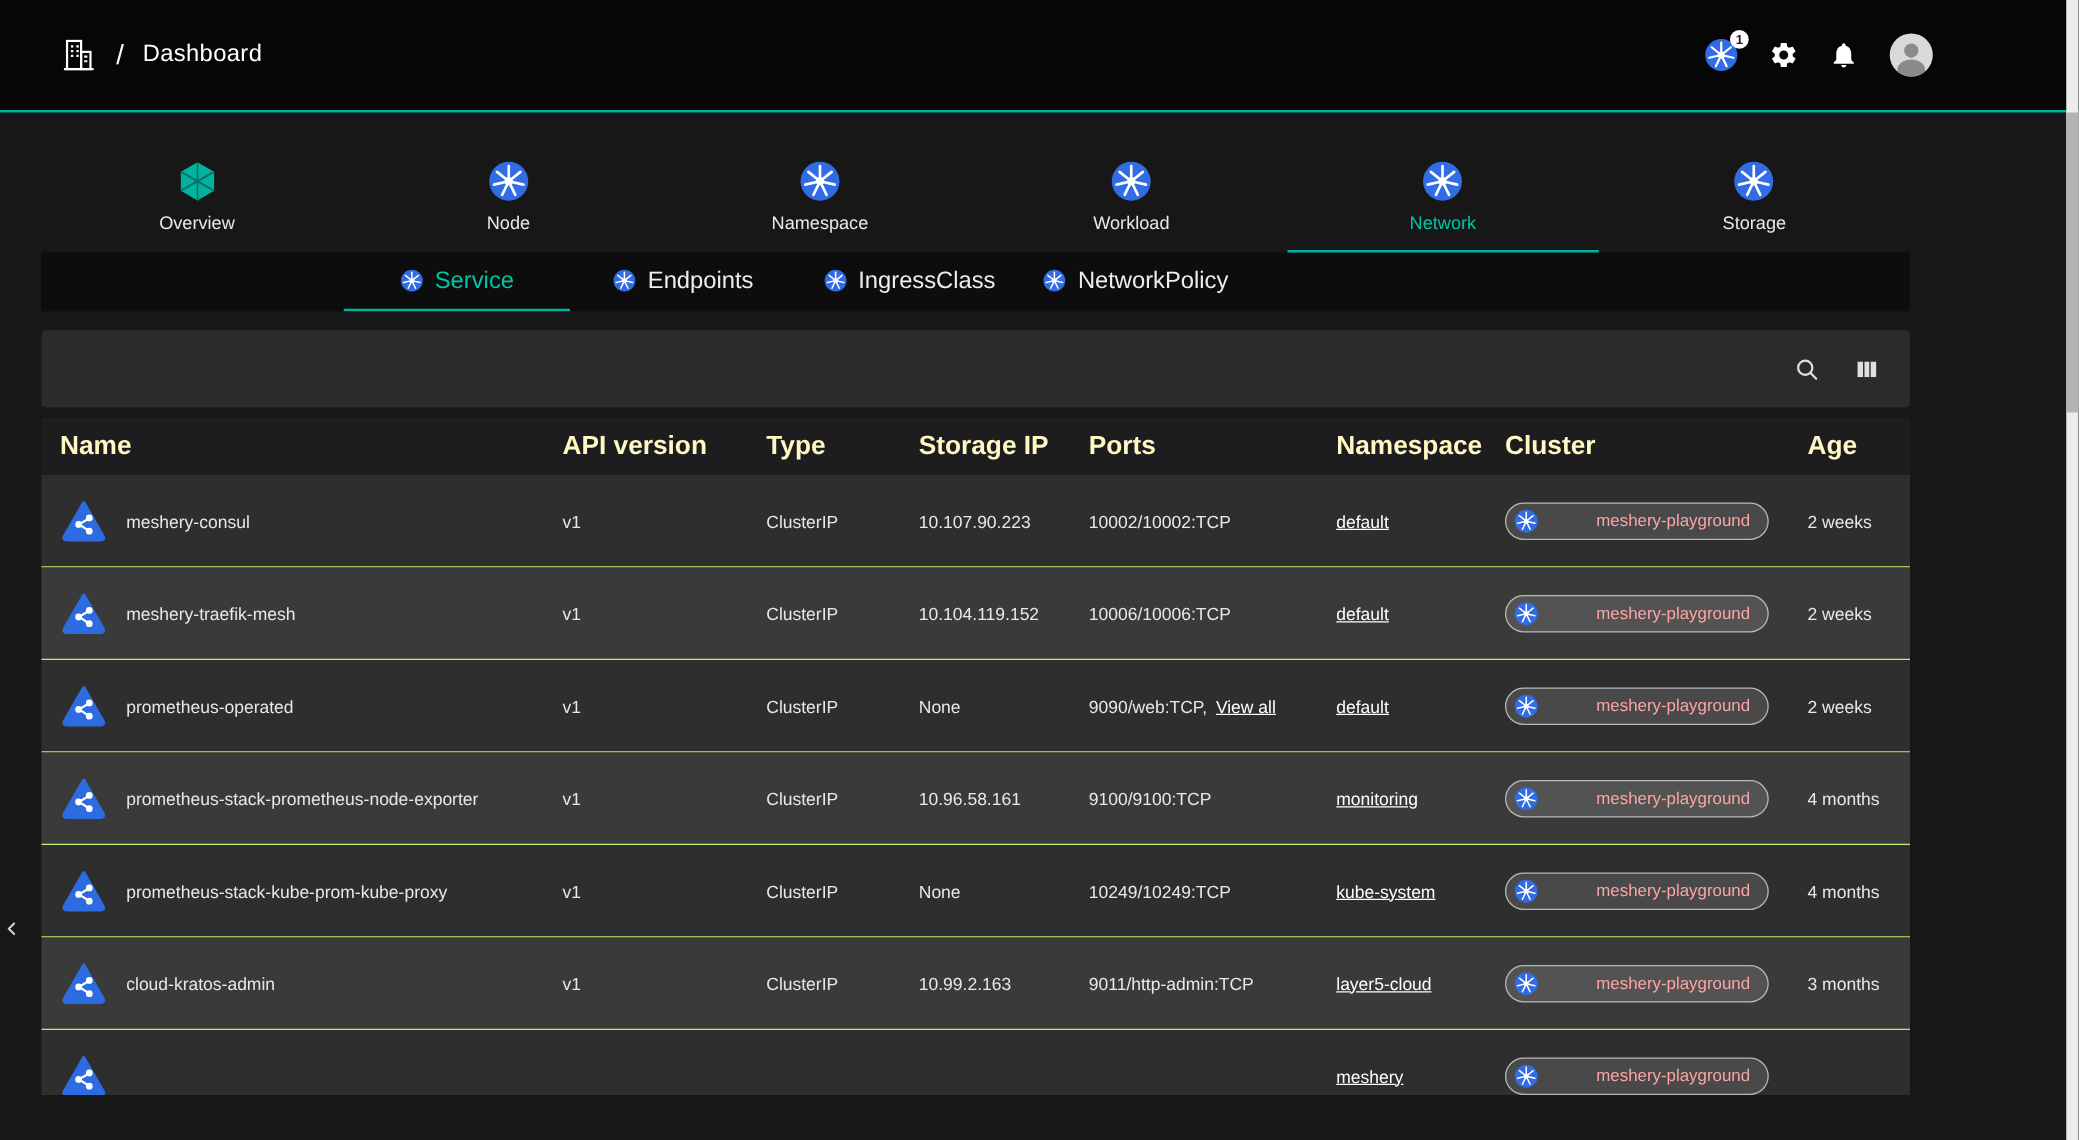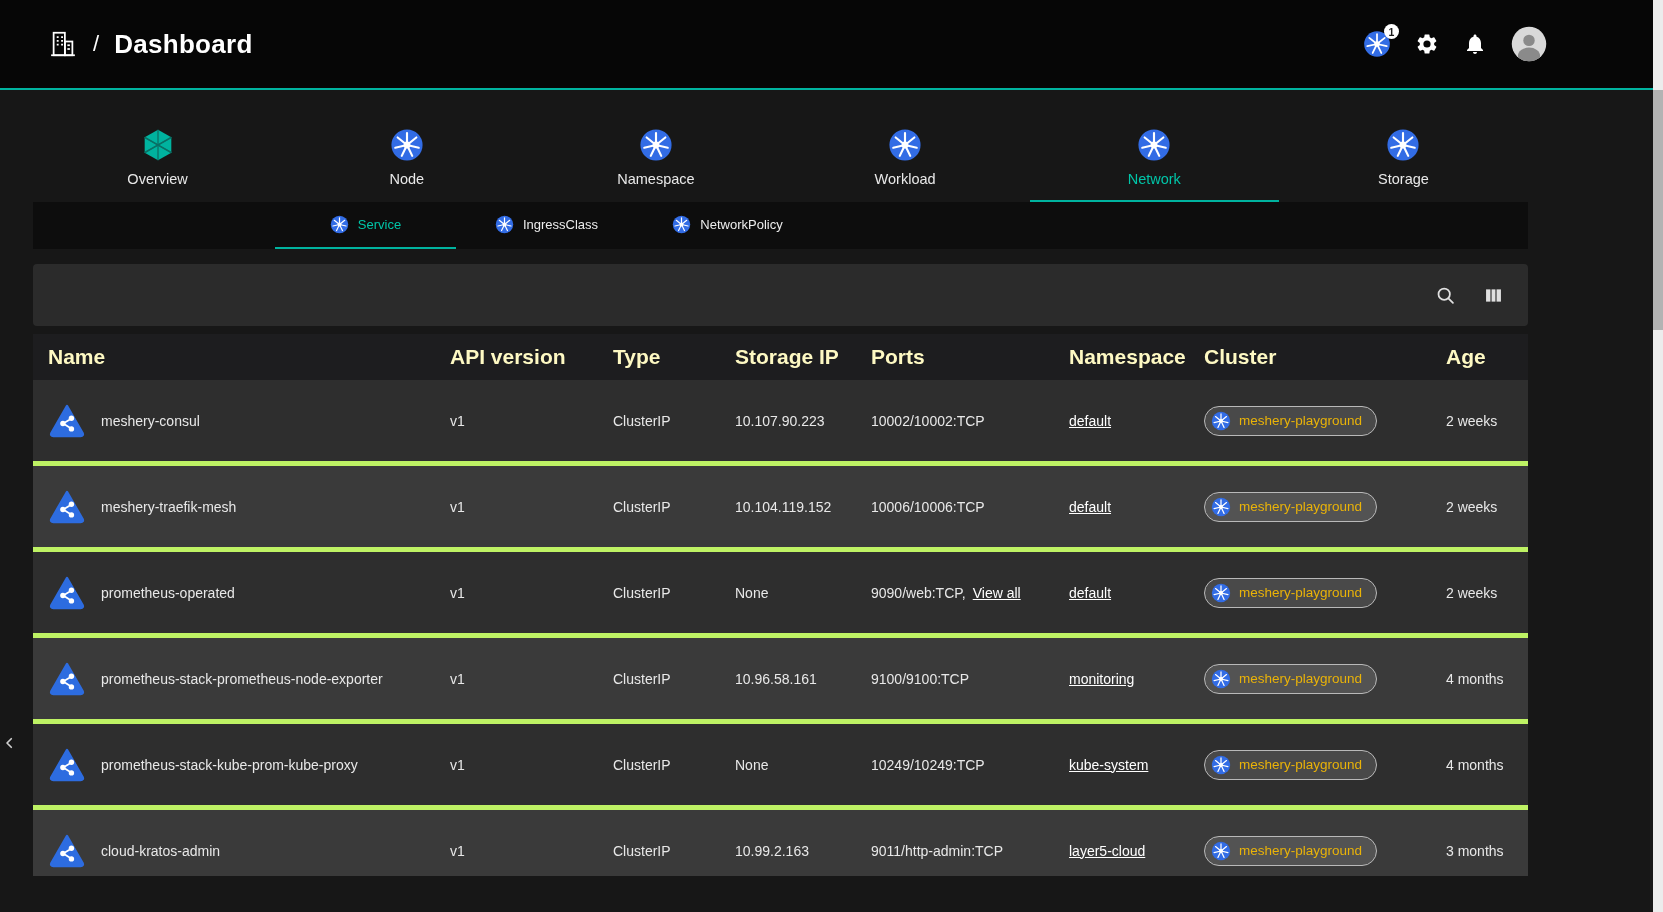--- a/index.html
+++ b/index.html
@@ -5,21 +5,21 @@
   * { margin:0; padding:0; box-sizing:border-box; }
   html,body { width:1663px; height:912px; overflow:hidden; }
   body { background:#171717; font-family:"Liberation Sans", sans-serif; position:relative; }
 
   
   .app-header { height:90px; background:#060606; display:flex; align-items:center;
     justify-content:space-between; padding:0 116px 0 48px; border-bottom:2px solid #00B39F; }
   .h-left { display:flex; align-items:center; gap:15px; }
   .building-icon { width:30px; height:30px; display:block; }
   .crumb-sep { color:#ffffff; font-size:22px; }
-  .page-title { color:#ffffff; font-size:26px; font-weight:bold; letter-spacing:.3px; }
+  .page-title { color:#ffffff; font-size:19px; font-weight:normal; letter-spacing:.3px; }
   .h-right { display:flex; align-items:center; gap:24px; }
   .hicon { width:24px; height:24px; position:relative; cursor:pointer; display:block; }
   .k8s-wrap { width:28px; height:28px; }
   .badge { position:absolute; top:-6px; right:-8px; background:#ffffff; color:#1c1c1c;
     font-size:10.5px; font-weight:bold; width:15px; height:15px; border-radius:50%;
     display:flex; align-items:center; justify-content:center; }
   .avatar { width:36px; height:36px; border-radius:50%; overflow:hidden; cursor:pointer; }
 
   
   .content { width:1495px; margin:38px 0 0 33px; }
@@ -30,45 +30,45 @@
   .nav-tab.active { border-bottom-color:#00B39F; }
   .nav-tab-icon { width:34px; height:34px; }
   .nav-tab-label { color:#e9e9e9; font-size:14.5px; }
   .nav-tab.active .nav-tab-label { color:#00C5A8; }
 
   .sub-tabs { background:#0d0d0d; height:47px; display:flex; padding-left:242px; }
   .sub-tab { width:181px; display:flex; align-items:center; justify-content:center; gap:9px;
     cursor:pointer; border-bottom:2px solid transparent; }
   .sub-tab.active { border-bottom-color:#00B39F; }
   .sub-tab-icon { width:19px; height:19px; }
-  .sub-tab-label { color:#ededed; font-size:13px; }
+  .sub-tab-label { color:#ededed; font-size:19px; }
   .sub-tab.active .sub-tab-label { color:#00C5A8; }
 
   .toolbar { margin-top:15px; height:62px; background:#2b2b2b; border-radius:4px;
     display:flex; align-items:center; justify-content:flex-end; gap:27px; padding-right:24px; }
   .tool-icon { width:21px; height:21px; cursor:pointer; display:block; }
 
   
   .table-wrap { margin-top:8px; height:542px; overflow:hidden; }
   .thead, .trow { display:grid; grid-template-columns:402px 163px 122px 136px 198px 135px 242px 1fr;
     align-items:center; padding-left:15px; }
   .thead { height:46px; background:#1d1d1f; }
   .hcell { color:#fef9c3; font-weight:bold; font-size:21px; }
-  .trow { height:86px; border-bottom:5px solid #bef264; color:#e8e8e8; font-size:14px; cursor:pointer; }
+  .trow { height:74px; border-bottom:1px solid #bef264; color:#e8e8e8; font-size:14px; cursor:pointer; }
   .trow:nth-child(odd)  { background:#2e2e2e; }
   .trow:nth-child(even) { background:#3a3a3a; }
   .cell-name { display:flex; align-items:center; gap:15px; }
   .svc-icon { width:38px; height:38px; flex:0 0 38px; }
   .ns-link, .view-all { color:#ffffff; text-decoration:underline; cursor:pointer; }
   .view-all { margin-left:7px; }
   .chip { display:inline-flex; align-items:center; gap:8px; border:1px solid #b9b9b9;
     border-radius:16px; padding:4px 14px 4px 6px; background:rgba(255,255,255,.13);
     cursor:pointer; }
   .chip-icon { width:20px; height:20px; }
-  .chip-label { font-size:13.5px; color:#eab308; white-space:nowrap; }
+  .chip-label { font-size:13.5px; color:#fca5a5; white-space:nowrap;margin-left:38px; }
 
   
   .drawer-toggle { position:absolute; left:1px; top:728px; width:17px; height:30px; cursor:pointer; }
   .scrollbar { position:absolute; right:0; top:0; width:10px; height:912px; background:#ececec; }
   .scroll-thumb { position:absolute; top:90px; left:0; width:10px; height:240px; background:#b3b3b3; cursor:grab; }
 
   [data-icon] svg, .building-icon svg, .avatar svg { width:100%; height:100%; display:block; }
 </style>
 </head>
 <body>
@@ -260,20 +260,38 @@
               <line x1="12" y1="12" x2="20.3" y2="13.9"></line>
               <line x1="12" y1="12" x2="15.7" y2="19.7"></line>
               <line x1="12" y1="12" x2="8.3" y2="19.7"></line>
               <line x1="12" y1="12" x2="3.7" y2="13.9"></line>
               <line x1="12" y1="12" x2="5.4" y2="6.7"></line>
             </g>
             <circle cx="12" cy="12" r="2.4" fill="#ffffff"></circle>
           </svg>
         </span>
     <span class="sub-tab-label">Service</span>
+  </div>
+      <div class="sub-tab">
+    <span class="sub-tab-icon" data-icon="kubernetes">
+          <svg viewBox="0 0 24 24">
+            <circle cx="12" cy="12" r="11" fill="#326CE5"></circle>
+            <g stroke="#ffffff" stroke-width="1.5" stroke-linecap="round">
+              <line x1="12" y1="12" x2="12" y2="3.5"></line>
+              <line x1="12" y1="12" x2="18.6" y2="6.7"></line>
+              <line x1="12" y1="12" x2="20.3" y2="13.9"></line>
+              <line x1="12" y1="12" x2="15.7" y2="19.7"></line>
+              <line x1="12" y1="12" x2="8.3" y2="19.7"></line>
+              <line x1="12" y1="12" x2="3.7" y2="13.9"></line>
+              <line x1="12" y1="12" x2="5.4" y2="6.7"></line>
+            </g>
+            <circle cx="12" cy="12" r="2.4" fill="#ffffff"></circle>
+          </svg>
+        </span>
+    <span class="sub-tab-label">Endpoints</span>
   </div>
       <div class="sub-tab">
     <span class="sub-tab-icon" data-icon="kubernetes">
           <svg viewBox="0 0 24 24">
             <circle cx="12" cy="12" r="11" fill="#326CE5"></circle>
             <g stroke="#ffffff" stroke-width="1.5" stroke-linecap="round">
               <line x1="12" y1="12" x2="12" y2="3.5"></line>
               <line x1="12" y1="12" x2="18.6" y2="6.7"></line>
               <line x1="12" y1="12" x2="20.3" y2="13.9"></line>
               <line x1="12" y1="12" x2="15.7" y2="19.7"></line>

